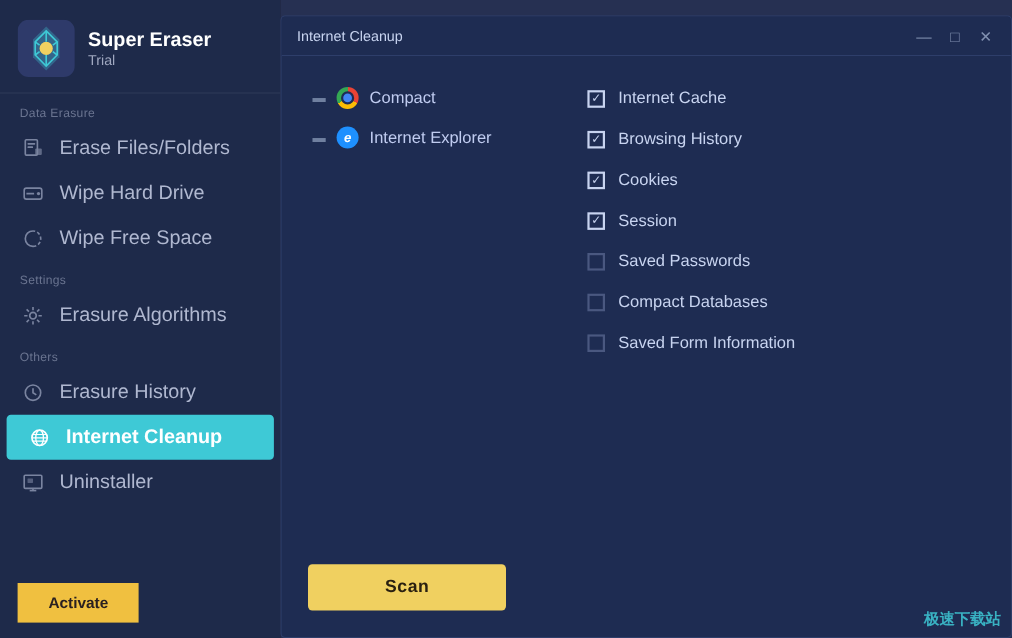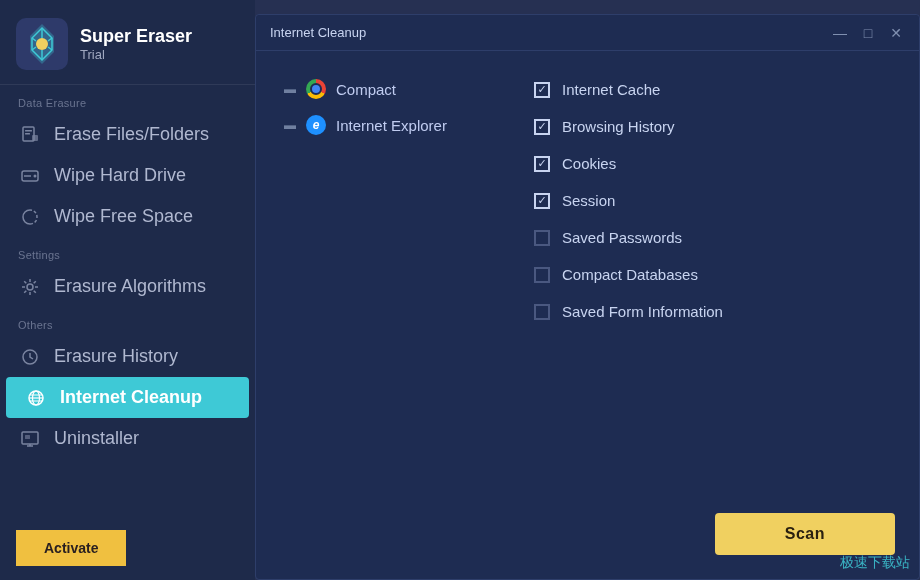--- a/index.html
+++ b/index.html
@@ -247,21 +247,21 @@
       color: #c8d4f0;
     }
     .checkbox.unchecked {
       border-color: #4a5880;
     }
 
     
     .popup-footer {
       padding: 16px 24px 24px;
       display: flex;
-      justify-content: flex-end;
+      justify-content: flex-start;
     }
 
     .scan-btn {
       background: #f0d060;
       color: #2a2010;
       border: none;
       border-radius: 4px;
       padding: 12px 70px;
       font-size: 16px;
       font-weight: 600;
@@ -269,21 +269,21 @@
       letter-spacing: 0.5px;
     }
 
     
     .watermark {
       position: absolute;
       bottom: 8px;
       right: 10px;
       color: #3ec9d6;
       font-size: 14px;
-      font-weight: 400;
+      font-weight: 700;
       opacity: 0.85;
     }
   </style>
 </head>
 <body>
 
 <div class="sidebar">
   <div class="sidebar-header">
 
     <svg class="logo-icon" viewBox="0 0 52 52">

